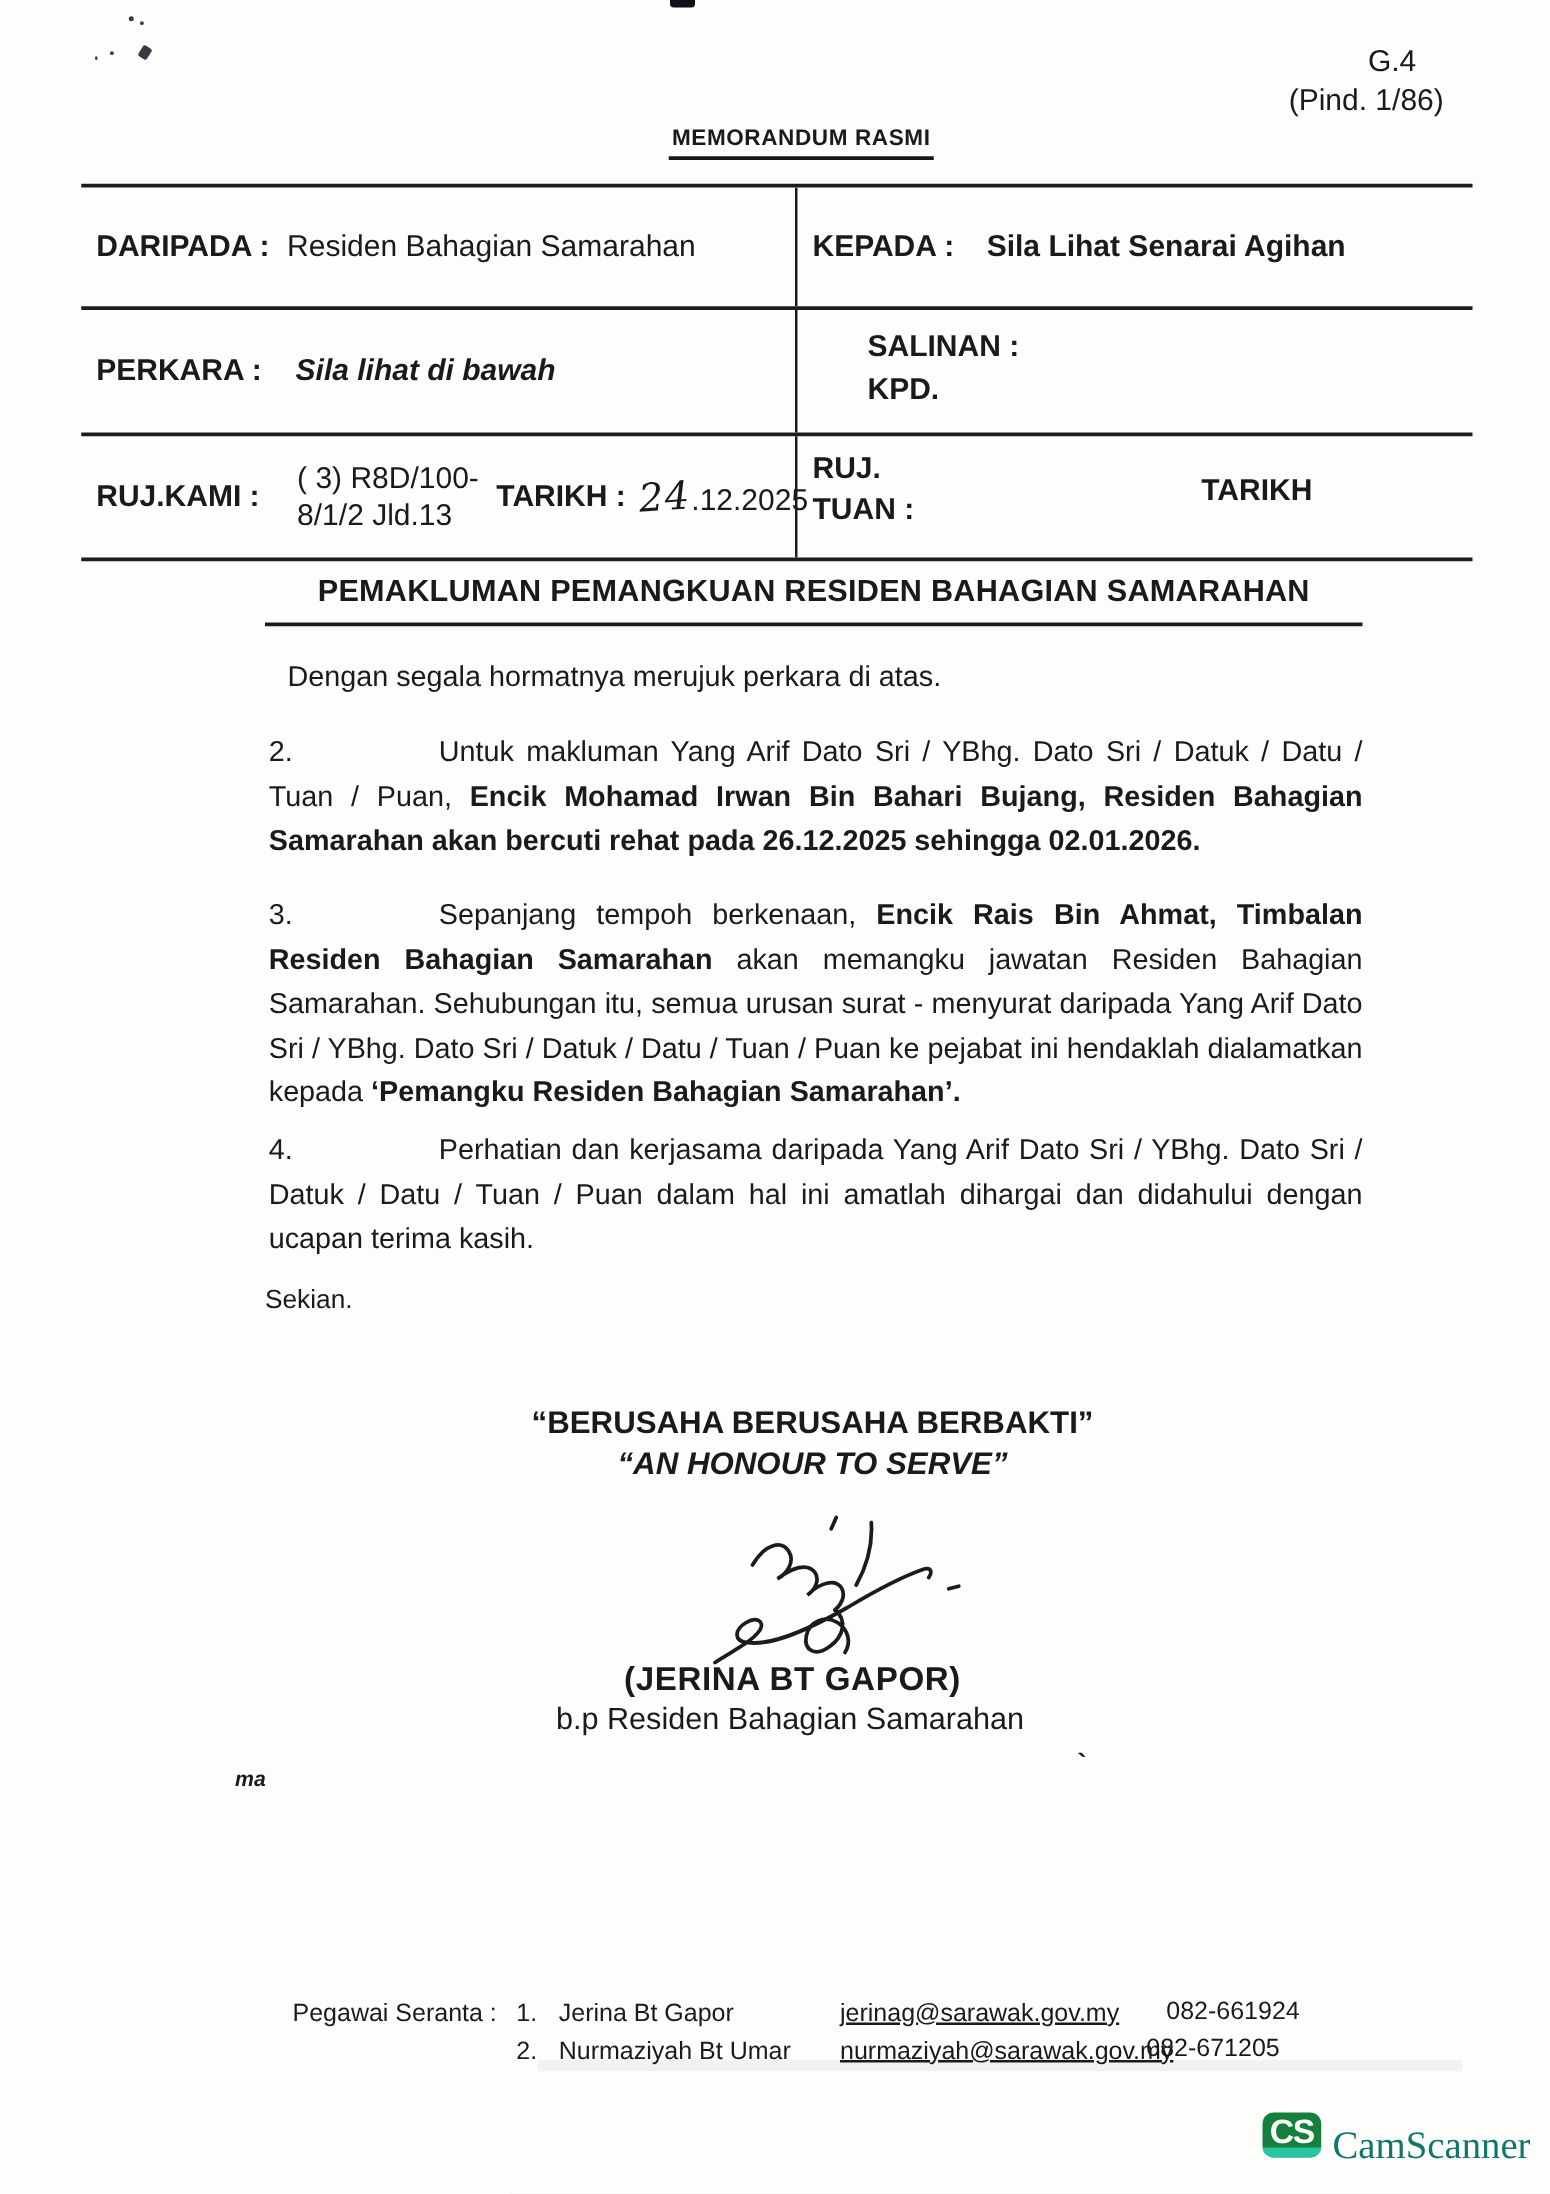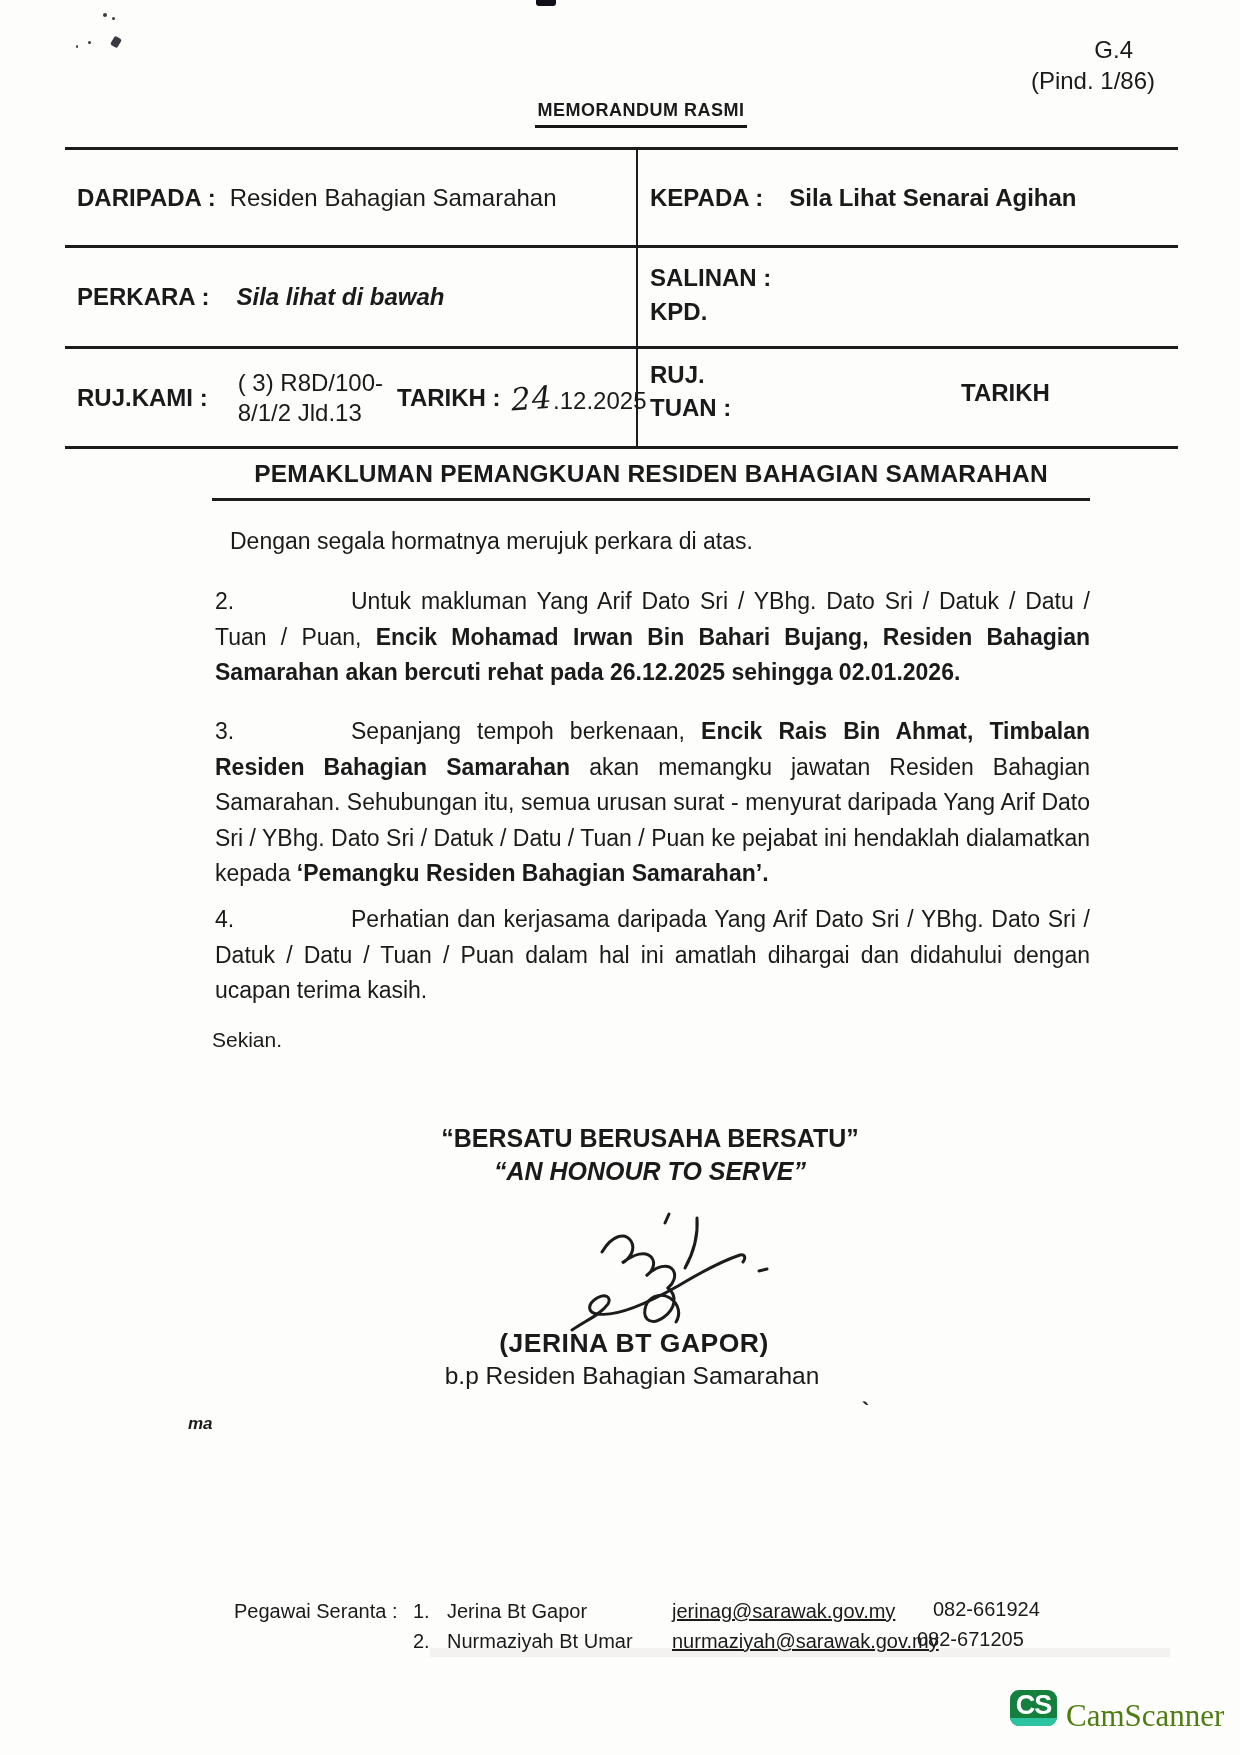--- a/index.html
+++ b/index.html
@@ -17,21 +17,21 @@
   .form-code .code-line{padding-right:22px;}
   .doc-title-wrap{left:21px;top:100px;width:1240px;text-align:center;}
   .doc-title{display:inline-block;font-size:18px;font-weight:bold;letter-spacing:.5px;
     border-bottom:3px solid #171717;padding:0 3px 4px 3px;}
   
   .meta-table{left:65px;top:147px;width:1113px;border-top:3px solid #1c1c1c;}
   .meta-row{display:flex;border-bottom:3px solid #1c1c1c;}
   .cell-l{width:573px;border-right:2px solid #1c1c1c;box-sizing:border-box;}
   .cell-r{flex:1;box-sizing:border-box;position:relative;}
   .row-1{height:95px;}
-  .row-2{height:98px;}
+  .row-2{height:98px;gap:44px;}
   .row-3{height:97px;}
   .hflex{display:flex;align-items:center;height:100%;padding-left:12px;white-space:nowrap;}
   .lbl{font-weight:bold;font-size:24px;}
   .val{font-size:24px;}
   .val-bold{font-weight:bold;}
   .val-bolditalic{font-weight:bold;font-style:italic;}
   .salinan-block{padding:13px 0 0 12px;font-weight:bold;font-size:24px;line-height:34px;}
   .ref-block{margin-left:30px;font-size:24px;line-height:30px;}
   .tarikh-lbl{margin-left:14px;}
   .date-val{margin-left:10px;font-size:24px;display:flex;align-items:baseline;}
@@ -68,21 +68,21 @@
   .f-tel1{left:933px;top:1598px;}
   .f-no2{left:413px;top:1630px;}
   .f-name2{left:447px;top:1630px;}
   .f-mail2{left:672px;top:1630px;text-decoration:underline;}
   .f-tel2{left:917px;top:1628px;text-align:center;}
   
   .cs-badge{left:1010px;top:1690px;width:47px;height:36px;background:#15803d;border-radius:9px;
     display:flex;align-items:center;justify-content:center;overflow:hidden;}
   .cs-strip{position:absolute;left:0;bottom:0;width:100%;height:8px;background:#2ac5a0;}
   .cs-initials{color:#ffffff;font-weight:bold;font-size:27px;margin-top:-6px;letter-spacing:-1px;}
-  .cs-name{left:1066px;top:1698px;font-family:"Liberation Serif","DejaVu Serif",serif;font-size:31px;color:#4d7c0f;}
+  .cs-name{left:1066px;top:1698px;font-family:"Liberation Serif","DejaVu Serif",serif;font-size:31px;color:#0f766e;}
   
   .speck{position:absolute;background:#3a3a42;border-radius:50%;}
   .topmark{left:536px;top:0;width:20px;height:6px;background:#101018;border-radius:0 0 3px 3px;}
   .noise-band{left:430px;top:1648px;width:740px;height:9px;background:rgba(167,150,140,0.10);}
 </style>
 </head>
 <body>
 
 <div class="page">
 
@@ -169,21 +169,21 @@
     <span class="num">3.</span><span>Sepanjang tempoh berkenaan, </span><span class="b">Encik Rais Bin Ahmat, Timbalan Residen Bahagian Samarahan</span><span> akan memangku jawatan Residen Bahagian Samarahan. Sehubungan itu, semua urusan surat - menyurat daripada Yang Arif Dato Sri / YBhg. Dato Sri / Datuk / Datu / Tuan / Puan ke pejabat ini hendaklah dialamatkan kepada </span><span class="b">‘Pemangku Residen Bahagian Samarahan’.</span>
   </div>
 
   <div class="abs para p4">
     <span class="num">4.</span><span>Perhatian dan kerjasama daripada Yang Arif Dato Sri / YBhg. Dato Sri / Datuk / Datu / Tuan / Puan dalam hal ini amatlah dihargai dan didahului dengan ucapan terima kasih.</span>
   </div>
 
   <div class="abs closing">Sekian.</div>
 
   <div class="abs motto">
-    <div>“BERSATU BERUSAHA BERSATU”</div>
+    <div>“BERUSAHA BERUSAHA BERBAKTI”</div>
     <div class="motto-en">“AN HONOUR TO SERVE”</div>
   </div>
 
   <svg class="abs sig-svg" width="215" height="130" viewBox="0 0 215 130">
     <g fill="none" stroke="#1c1c1c" stroke-width="3" stroke-linecap="round">
       <path d="M113,6 L109,15"></path>
       <path d="M141,10 C142,24 139,42 129,60"></path>
       <path d="M46,44 C56,27 69,24 75,33 C80,41 74,51 66,55 C78,46 90,42 96,50 C100,56 96,64 90,68 C100,58 112,55 117,62 C121,68 117,76 112,80"></path>
       <path d="M112,80 C122,88 119,101 108,109 C96,118 87,112 89,101 C91,89 104,84 114,90 C123,96 125,106 120,114"></path>
       <path d="M16,122 C31,112 45,106 52,96 C56,89 49,85 41,90 C31,96 31,105 42,106 C62,109 92,95 122,78 C152,60 172,51 184,47 C189,46 190,50 187,54"></path>

